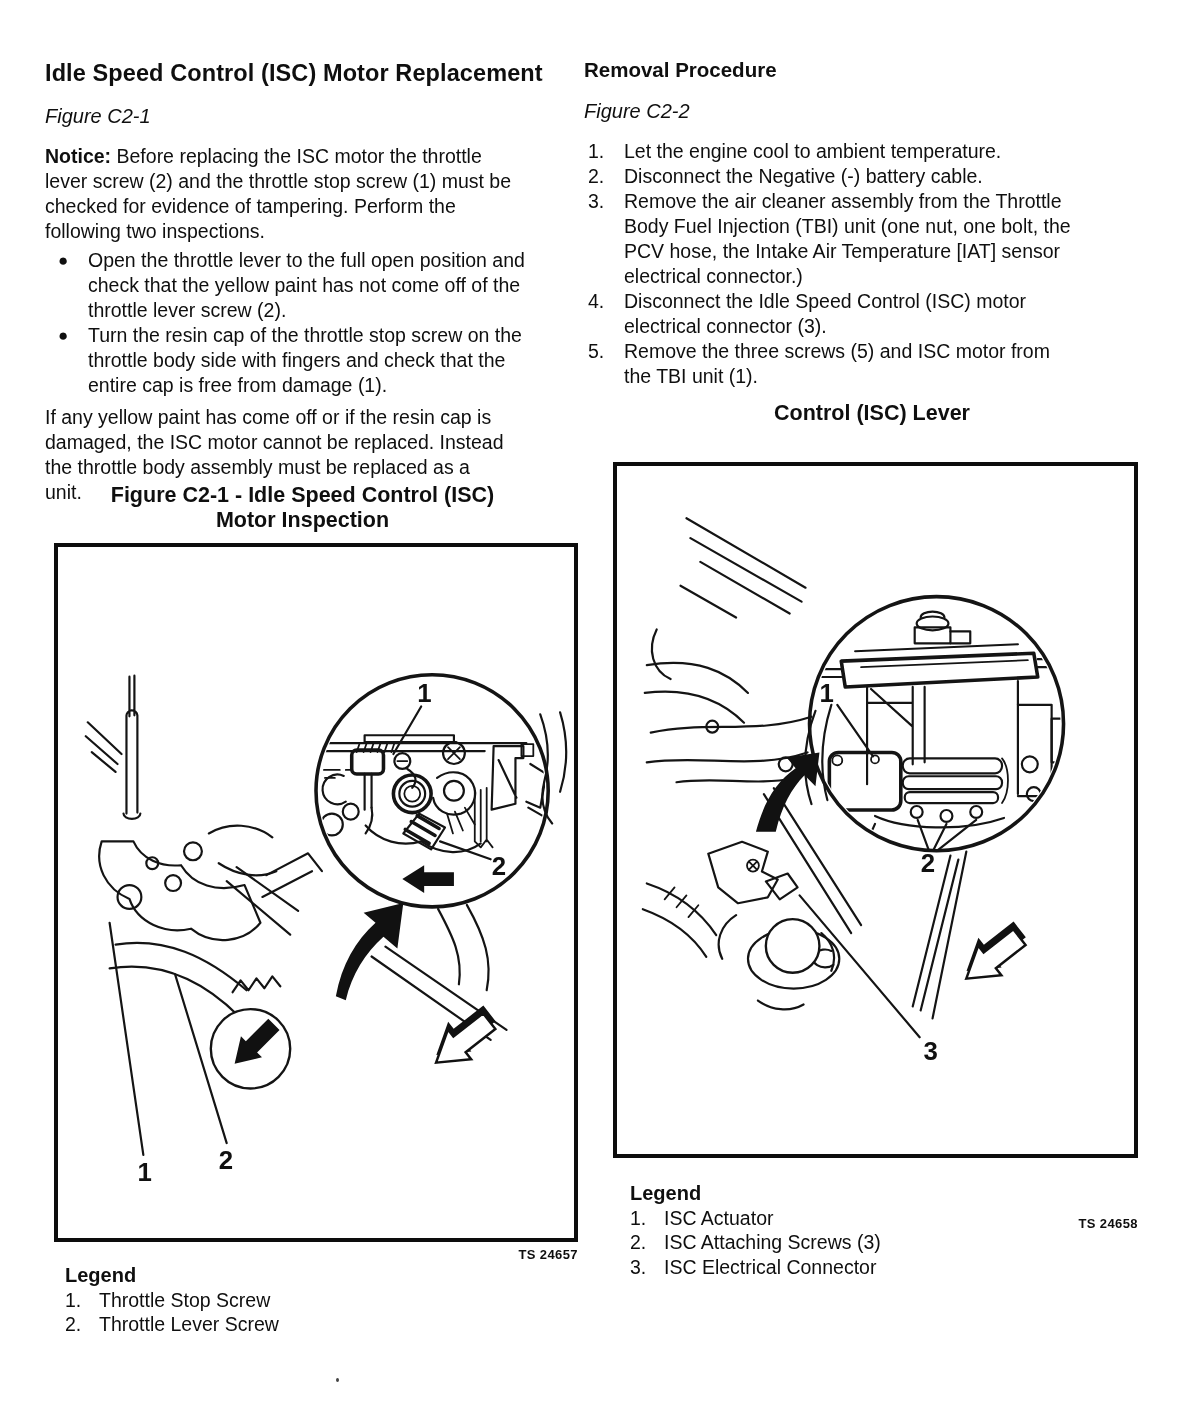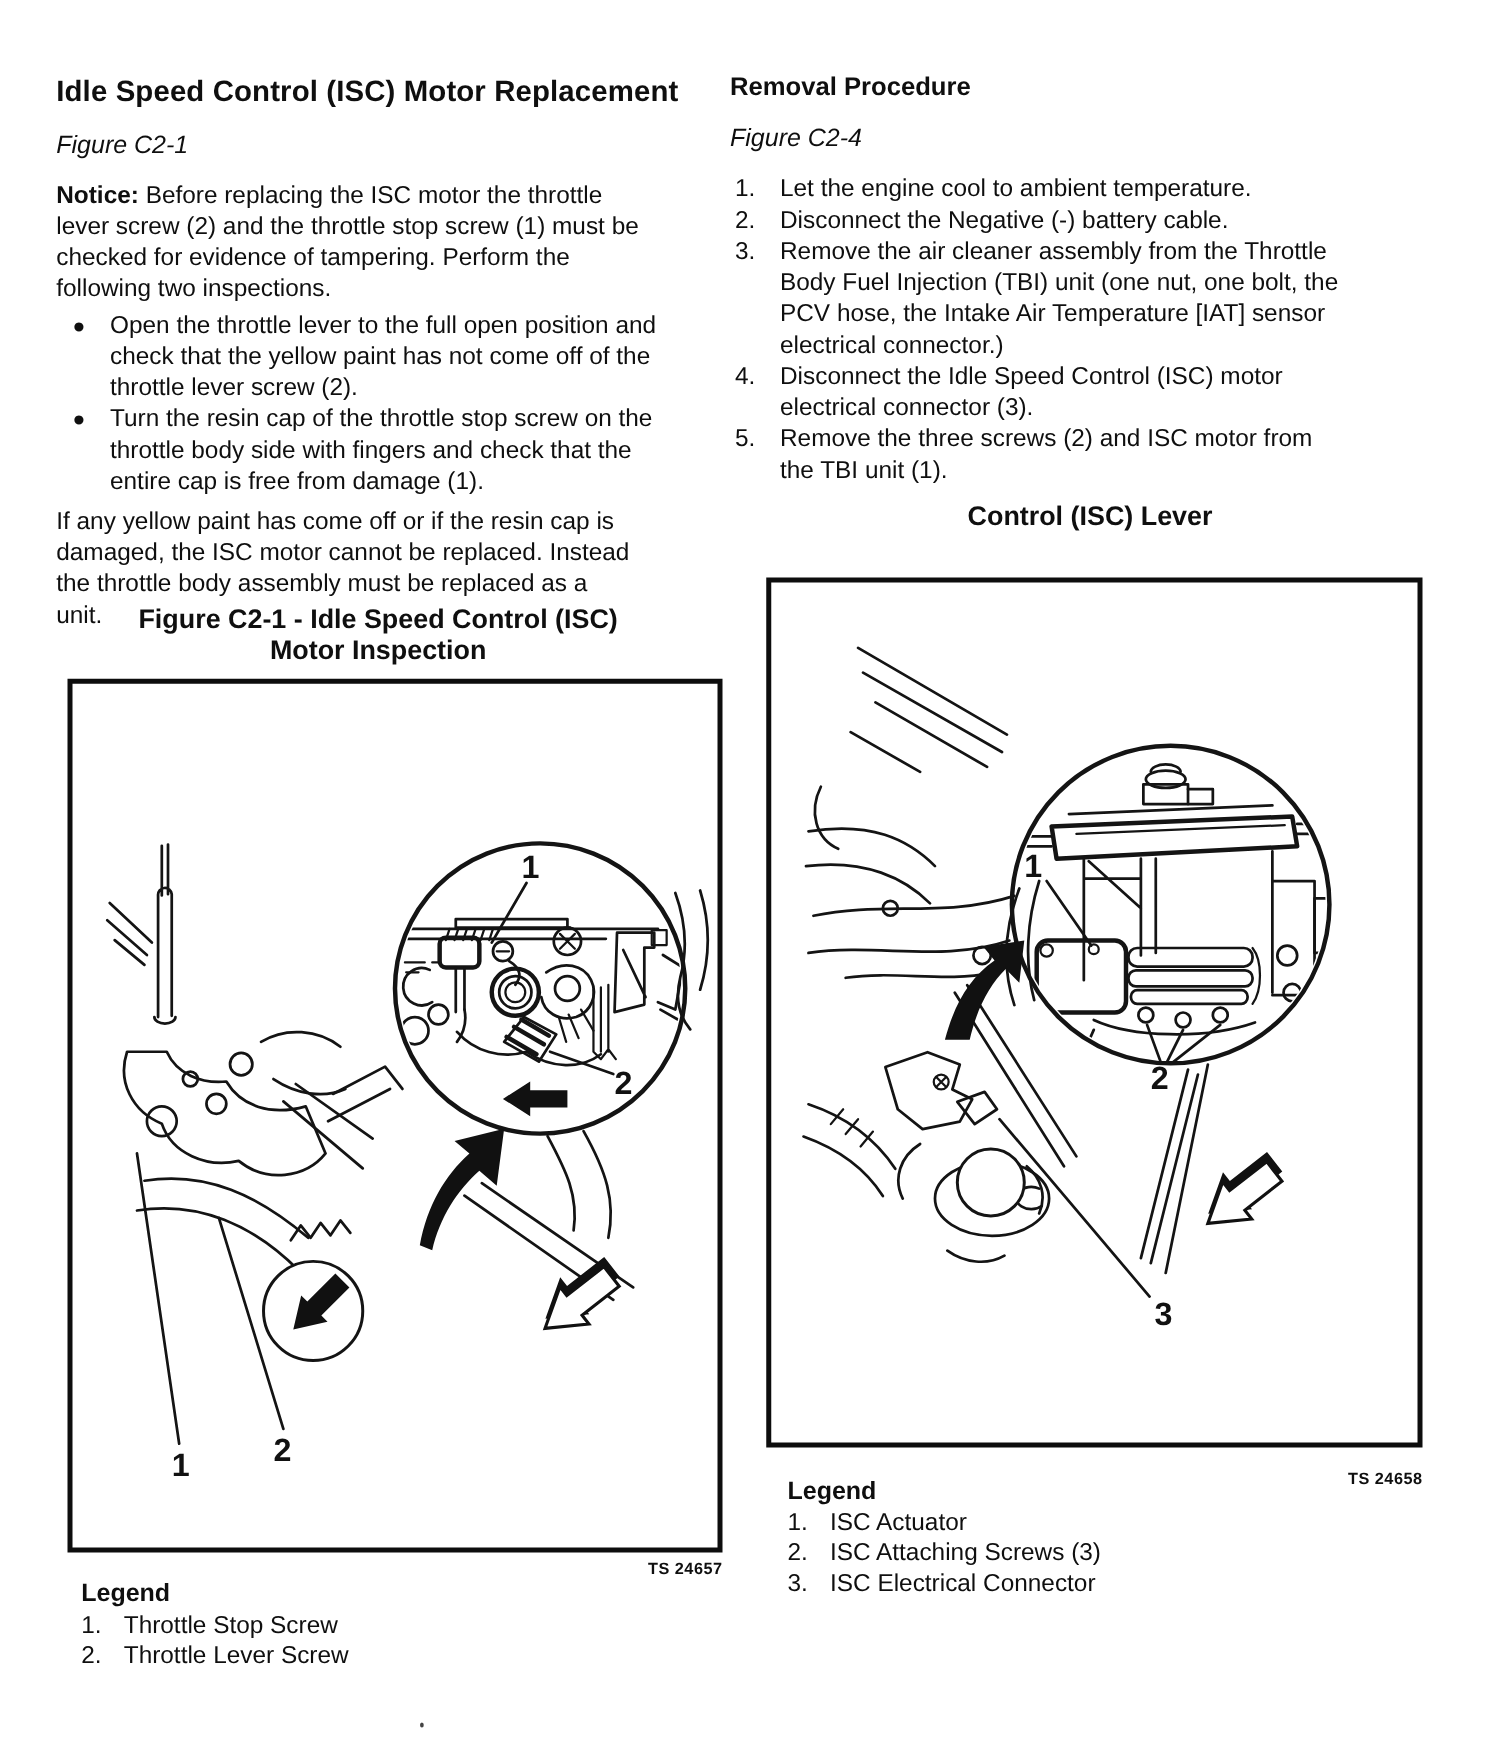--- a/index.html
+++ b/index.html
@@ -23,21 +23,21 @@
   .step .num{width:36px;font-size:19.5px;line-height:25px;}
   .step .stext{width:452px;font-size:19.5px;line-height:25px;}
   .caption{position:absolute;text-align:center;font-weight:bold;font-size:21.5px;line-height:25px;}
   .caption-1{left:45px;width:515px;top:483px;}
   .caption-2{left:608px;width:528px;top:401px;}
   .figure-box{position:absolute;border:4px solid #0d0d0d;background:#fff;box-sizing:border-box;}
   .fig1{left:54px;top:543px;width:524px;height:699px;}
   .fig2{left:613px;top:462px;width:525px;height:696px;}
   .ts{position:absolute;font-size:13px;font-weight:bold;letter-spacing:.4px;text-align:right;}
   .ts1{left:54px;width:524px;top:1247px;}
-  .ts2{left:613px;width:525px;top:1175px;}
+  .ts2{left:613px;width:525px;top:1216px;}
   .legend{position:absolute;font-size:19.5px;line-height:24.5px;}
   .legend-1{left:65px;top:1263px;}
   .legend-2{left:630px;top:1181px;}
   .legend .ltitle{font-weight:bold;font-size:20px;}
   .lrow{display:flex;}
   .lrow .lnum{width:34px;}
   .speck{position:absolute;left:336px;top:1378px;width:3px;height:4px;background:#444;border-radius:50%;}
   svg{display:block;}
   svg .ln{fill:none;stroke:#141414;stroke-width:2.2;stroke-linecap:round;stroke-linejoin:round;}
   svg .thick{stroke-width:3.6;}
@@ -60,41 +60,41 @@
     </div>
     <div class="bullet">
       <span class="marker">●</span>
       <span class="btext">Turn the resin cap of the throttle stop screw on the throttle body side with fingers and check that the entire cap is free from damage (1).</span>
     </div>
     <p class="body conclusion">If any yellow paint has come off or if the resin cap is damaged, the ISC motor cannot be replaced. Instead the throttle body assembly must be replaced as a unit.</p>
   </section>
 
   <section class="col col-right">
     <div class="sec-title">Removal Procedure</div>
-    <div class="figref">Figure C2-4</div>
+    <div class="figref">Figure C2-2</div>
     <div class="steps">
       <div class="step">
           <span class="num">1.</span>
           <span class="stext">Let the engine cool to ambient temperature.</span>
         </div>
       <div class="step">
           <span class="num">2.</span>
           <span class="stext">Disconnect the Negative (-) battery cable.</span>
         </div>
       <div class="step">
           <span class="num">3.</span>
           <span class="stext">Remove the air cleaner assembly from the Throttle Body Fuel Injection (TBI) unit (one nut, one bolt, the PCV hose, the Intake Air Temperature [IAT] sensor electrical connector.)</span>
         </div>
       <div class="step">
           <span class="num">4.</span>
           <span class="stext">Disconnect the Idle Speed Control (ISC) motor electrical connector (3).</span>
         </div>
       <div class="step">
           <span class="num">5.</span>
-          <span class="stext">Remove the three screws (2) and ISC motor from the TBI unit (1).</span>
+          <span class="stext">Remove the three screws (5) and ISC motor from the TBI unit (1).</span>
         </div>
     </div>
   </section>
 
   <div class="caption caption-1">
     <div>Figure C2-1 - Idle Speed Control (ISC)</div>
     <div>Motor Inspection</div>
   </div>
   <div class="caption caption-2">
     <div>Control (ISC) Lever</div>

